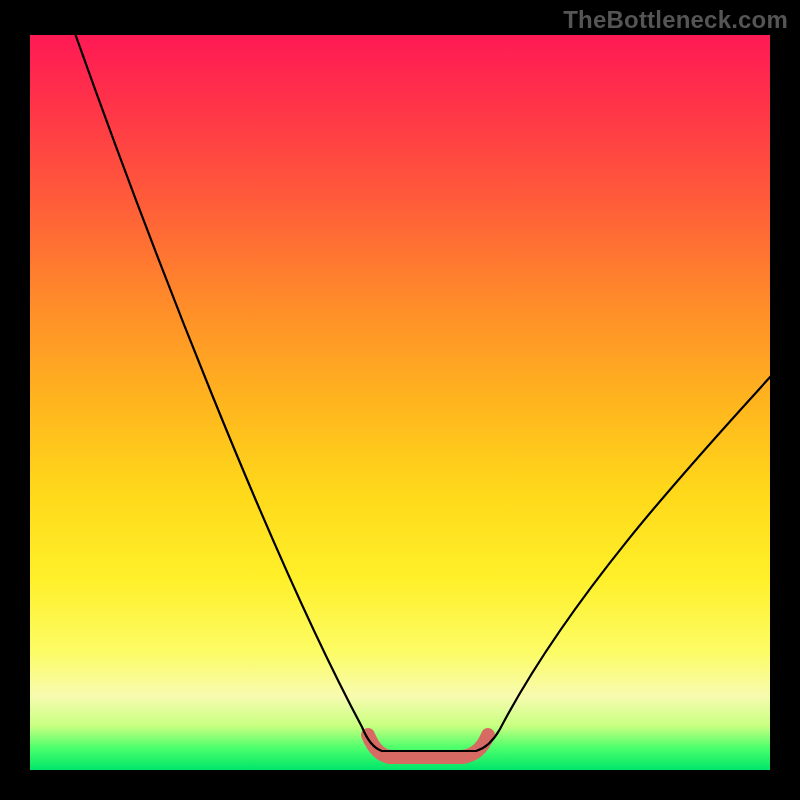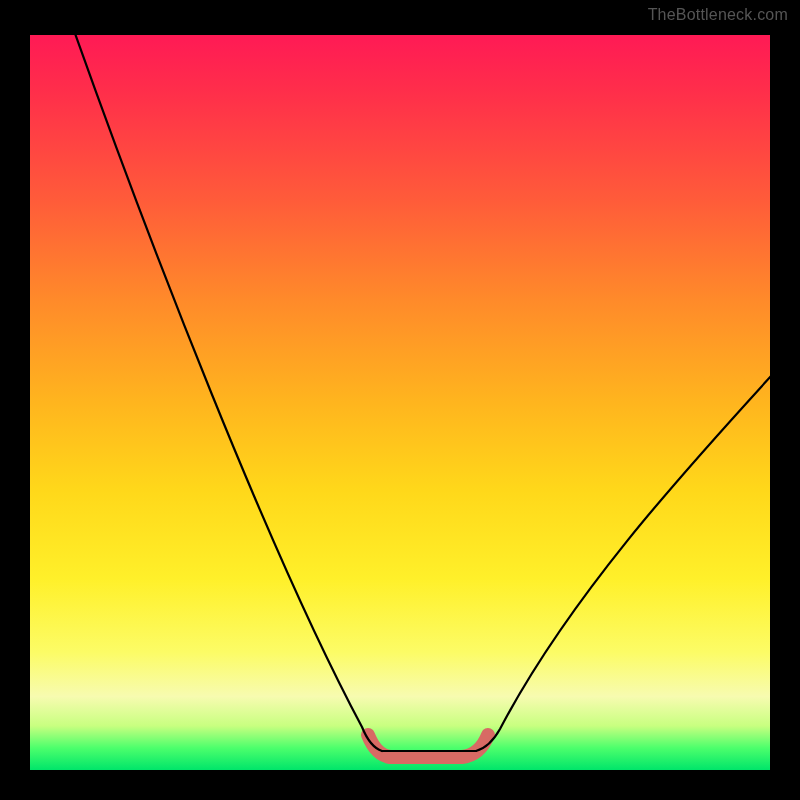--- a/index.html
+++ b/index.html
@@ -15,22 +15,22 @@
     position: relative;
     width: 800px;
     height: 800px;
     background: #000;
   }
   .watermark {
     position: absolute;
     top: 6px;
     right: 12px;
     color: #555;
-    font-size: 16px;
-    font-weight: 400;
+    font-size: 24px;
+    font-weight: 700;
     letter-spacing: 0.2px;
     user-select: none;
   }
   .plot-area {
     position: absolute;
     left: 30px;
     top: 35px;
     width: 740px;
     height: 735px;
     overflow: hidden;

